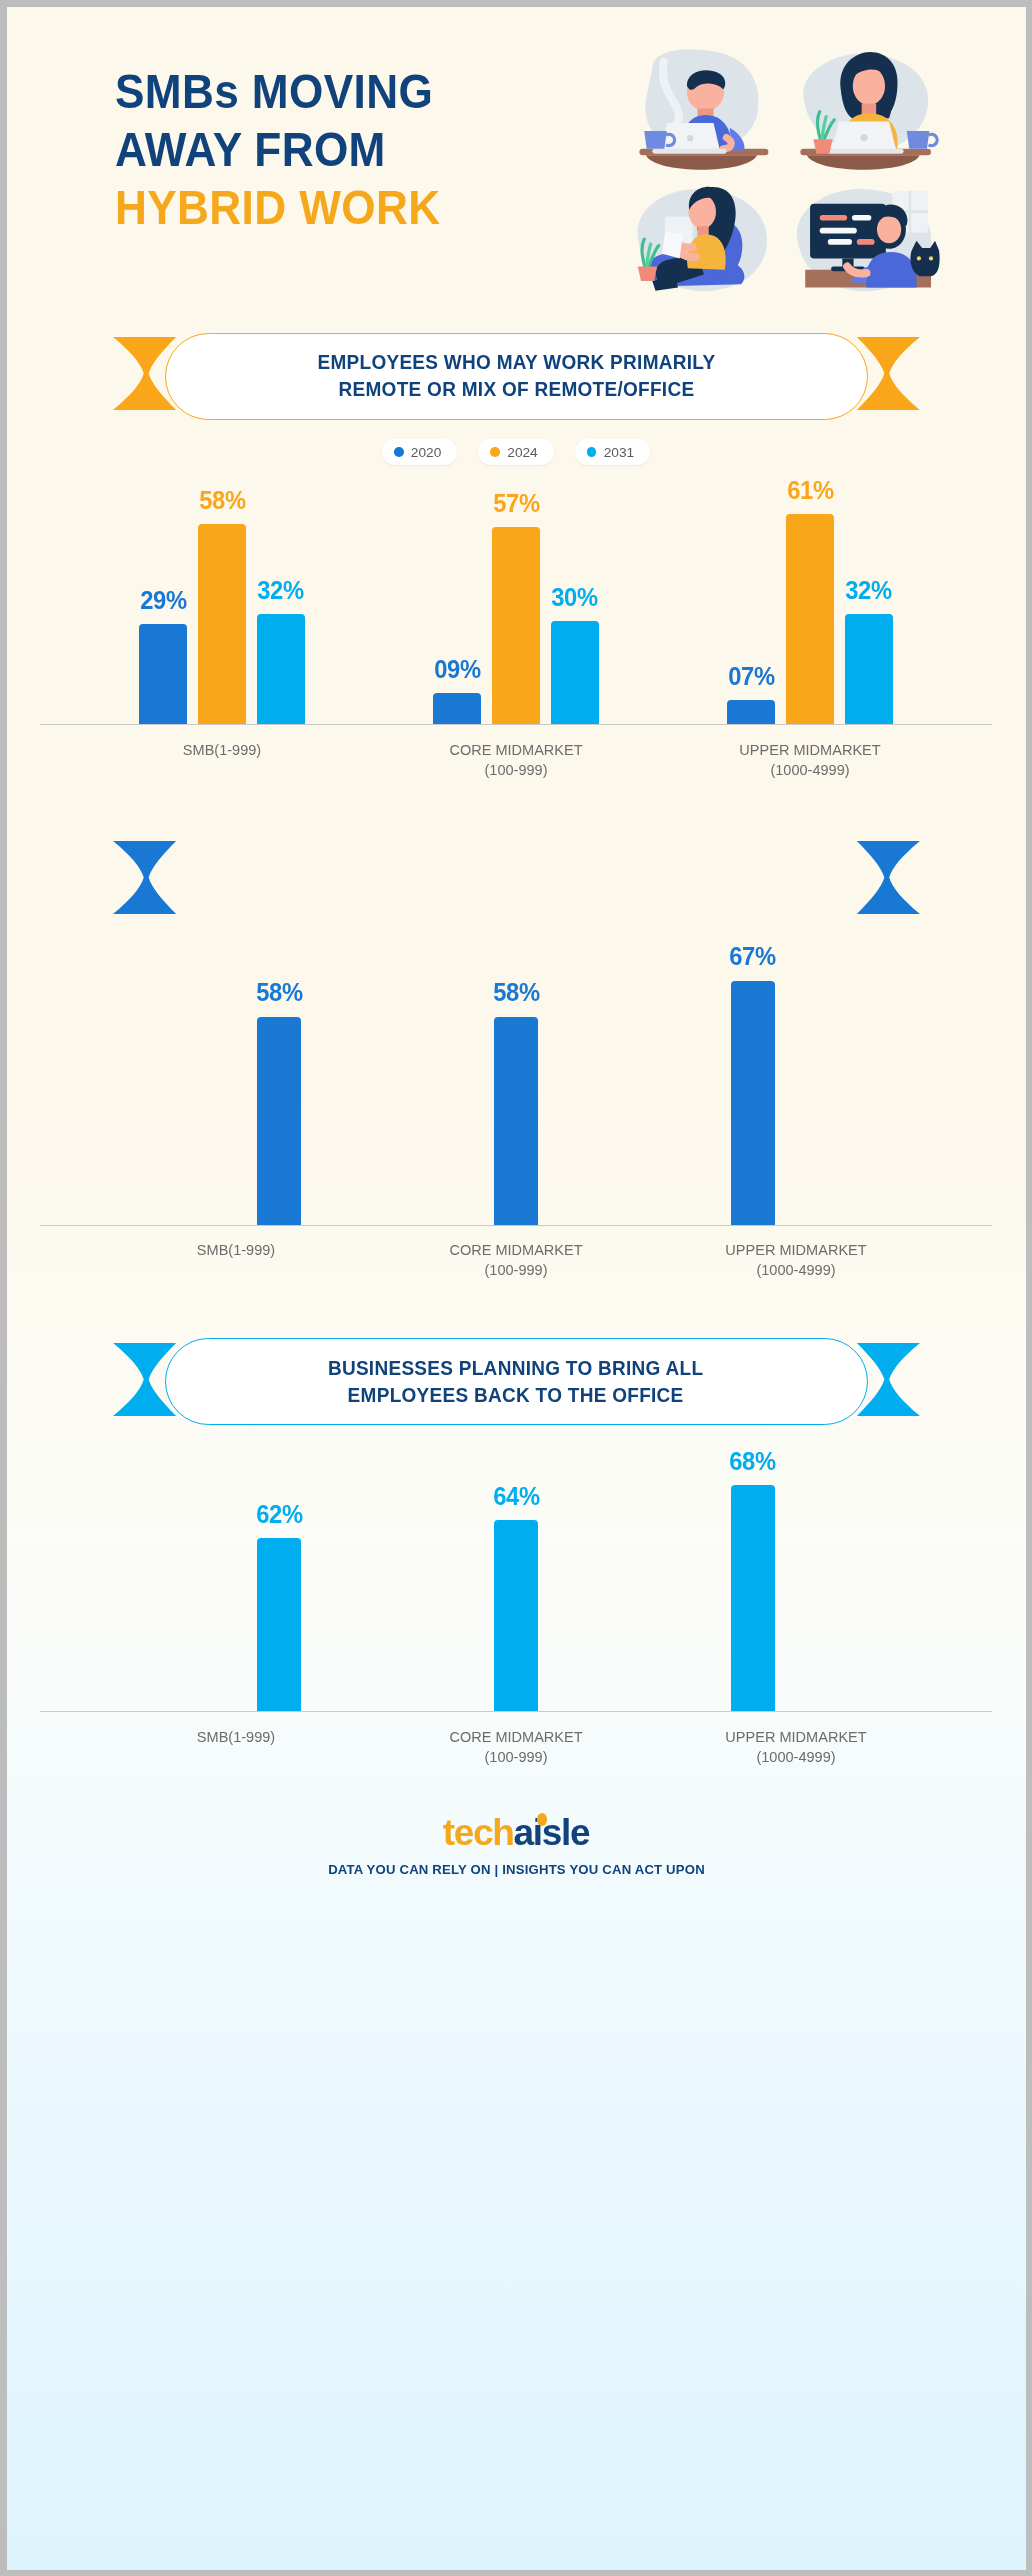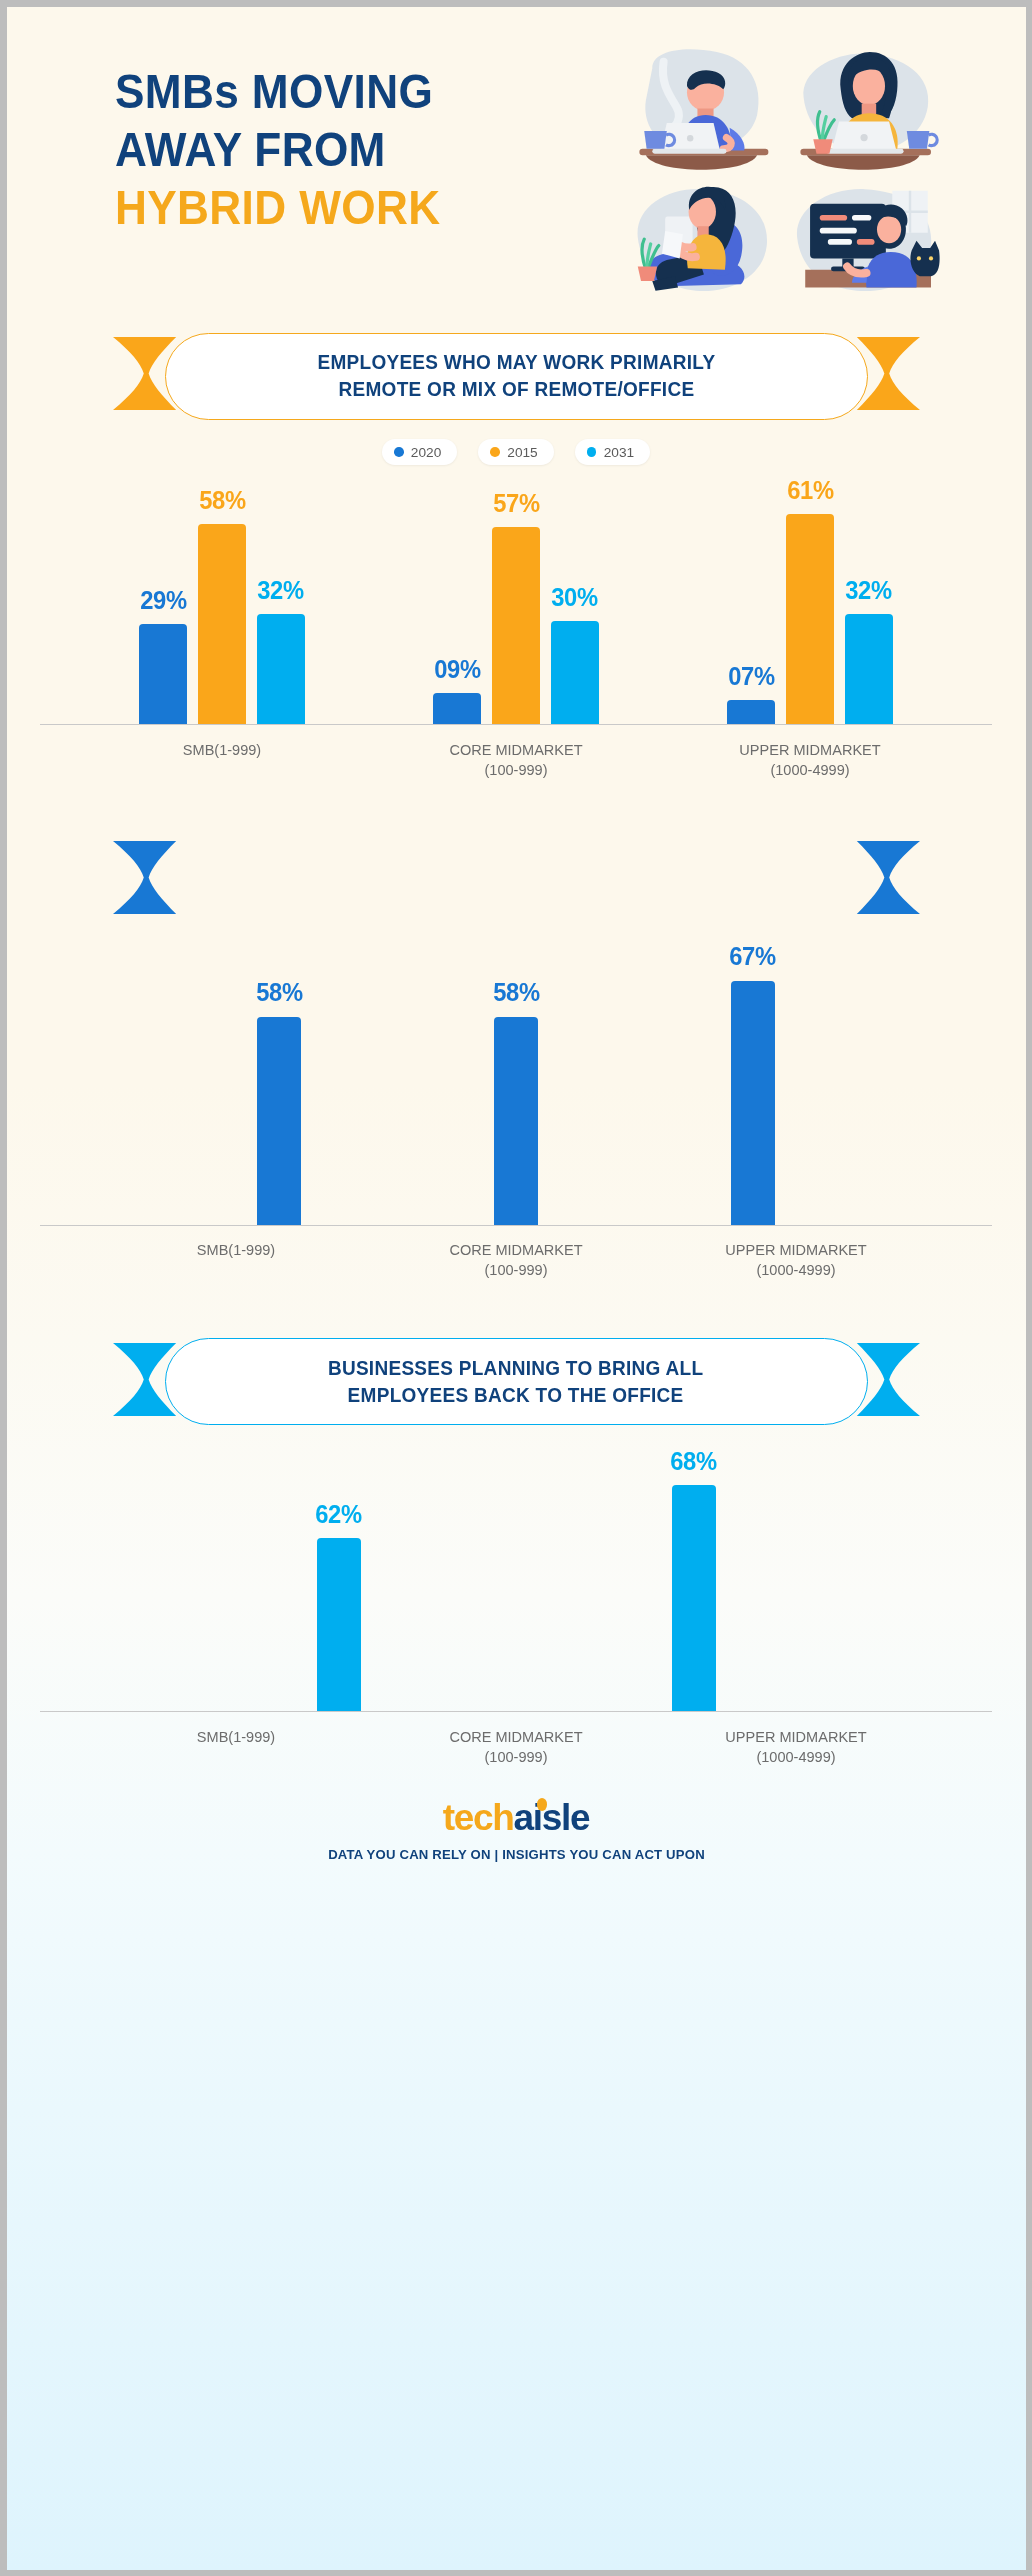--- a/index.html
+++ b/index.html
@@ -301,21 +301,21 @@
       </div>
     </div>
 
     <div class="legend">
       <div class="legend-item">
         <span class="legend-dot" style="background:#1878D4"></span>
         <span class="legend-label">2020</span>
       </div>
       <div class="legend-item">
         <span class="legend-dot" style="background:#FAA61A"></span>
-        <span class="legend-label">2015</span>
+        <span class="legend-label">2024</span>
       </div>
       <div class="legend-item">
         <span class="legend-dot" style="background:#00AEEF"></span>
         <span class="legend-label">2031</span>
       </div>
     </div>
 
     <div class="chart" style="margin-top:18px;">
       <div class="plot" style="height:242px;padding:0 35px;">
 
@@ -425,35 +425,39 @@
       </div>
     </div>
 
     <div class="chart" style="margin-top:37px;">
       <div class="plot" style="height:250px;padding:0 121px;">
         <div class="bar-wrap">
           <span class="bar-label" style="color:#00AEEF">62%</span>
           <span class="bar" style="width:44px;height:173px;background:#00AEEF"></span>
         </div>
         <div class="bar-wrap">
+          <span class="bar-label" style="color:#00AEEF">64%</span>
+          <span class="bar" style="width:44px;height:191px;background:#00AEEF"></span>
+        </div>
+        <div class="bar-wrap">
           <span class="bar-label" style="color:#00AEEF">68%</span>
           <span class="bar" style="width:44px;height:226px;background:#00AEEF"></span>
         </div>
       </div>
       <div class="xaxis" style="padding:0 56px;">
         <div class="xtick" style="width:226px">SMB(1-999)</div>
         <div class="xtick" style="width:226px">CORE MIDMARKET
 (100-999)</div>
         <div class="xtick" style="width:226px">UPPER MIDMARKET
 (1000-4999)</div>
       </div>
     </div>
   </div>
 
-  <div id="footer" style="margin-top:30px;">
+  <div id="footer" style="margin-top:45px;">
     <div class="logo">
       <span class="tech">tech</span><span class="aisle">aisle</span>
       <span class="dot"></span>
     </div>
     <div class="tagline">DATA YOU CAN RELY ON | INSIGHTS YOU CAN ACT UPON</div>
   </div>
 
 </div>
 
 

